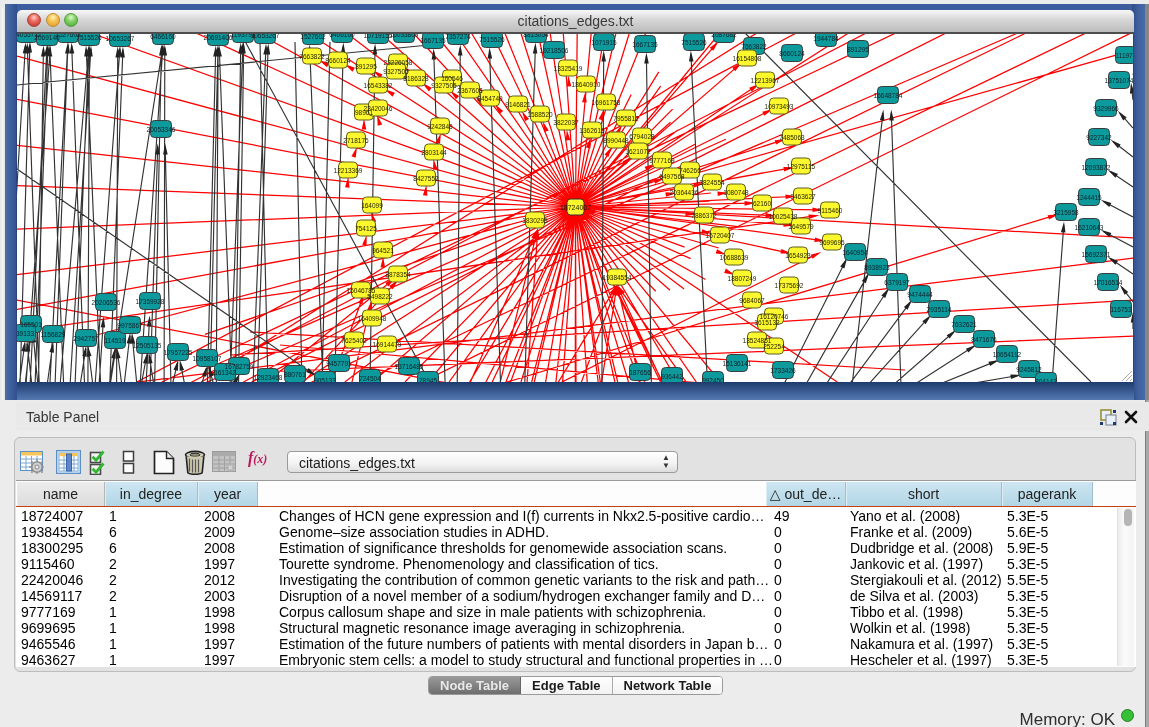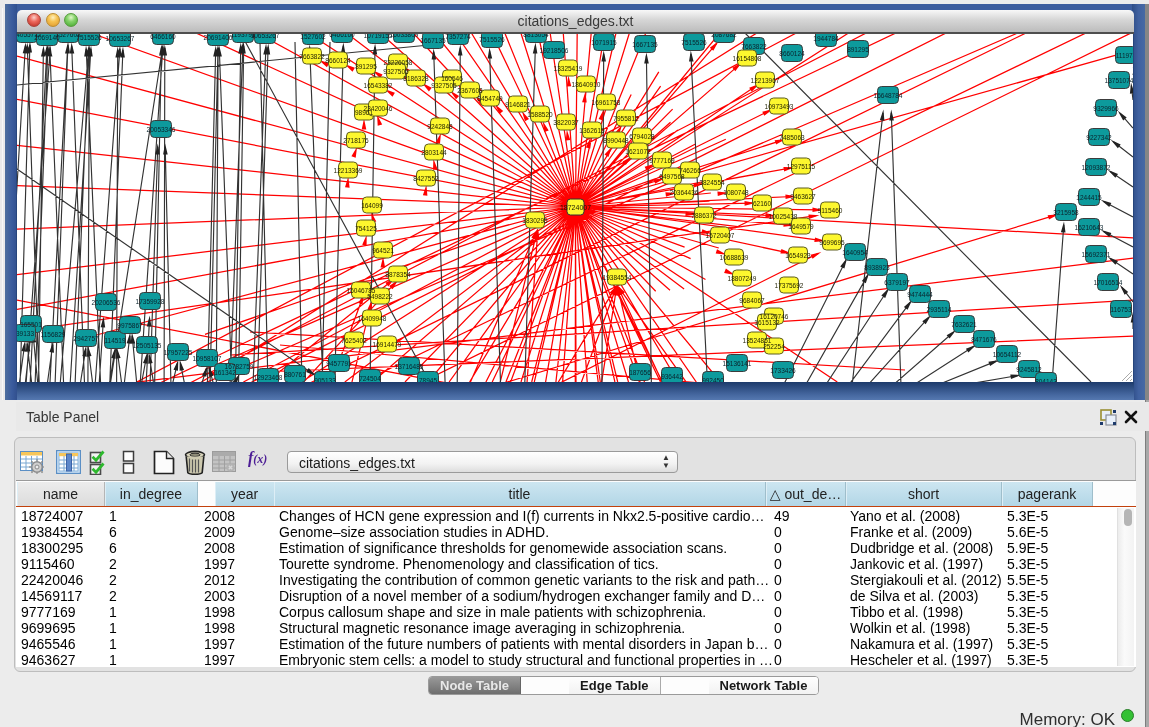--- a/index.html
+++ b/index.html
@@ -49,21 +49,21 @@
 #tbody{position:absolute;left:0;top:28px;width:1100px;height:160px;font-size:14px;color:#000;}
 .tr{position:relative;height:16px;white-space:nowrap;}
 .c{position:absolute;top:0;height:16px;line-height:16px;overflow:hidden;}
 .c3,.c5{text-overflow:ellipsis;}
 .c0{left:5px;width:86px;} .c1{left:93px;width:90px;} .c2{left:188px;width:80px;}
 .c3{left:263px;width:496px;} .c4{left:758px;width:75px;} .c5{left:834px;width:152px;}
 .c6{left:991px;width:100px;}
 #vscroll{position:absolute;left:1101px;top:28px;width:16px;height:158px;background:linear-gradient(90deg,#ececec,#fafafa 40%,#f3f3f3);border-left:1px solid #e0e0e0;}
 #vscroll .thumb{position:absolute;left:6px;top:1px;width:8px;height:17px;border-radius:5px;background:#b5b5b5;}
 #tabs{position:absolute;left:428px;top:676px;height:19px;display:flex;box-sizing:border-box;
- border:1px solid #9a9a9a;border-radius:4px;overflow:hidden;background:#fdfdfd;gap:48px;}
+ border:1px solid #9a9a9a;border-radius:4px;overflow:hidden;background:#fdfdfd;}
 #tabs .tab{font-size:13px;font-weight:bold;color:#1a1a1a;line-height:17px;padding:0 11px;
  border-right:1px solid #aaa;background:linear-gradient(#fefefe,#f2f2f2);}
 #tabs .tab.sel{background:linear-gradient(#999999,#6e6e6e);color:#e8e8e8;border-right:1px solid #666;}
 #tabs .tab:last-child{border-right:none;}
 #mem{position:absolute;left:0px;top:703px;width:1145px;height:24px;}
 #mem .t{position:absolute;right:30px;top:7px;font-size:17px;color:#2e2e2e;}
 #mem .dot{position:absolute;left:1121px;top:6px;width:13px;height:13px;border-radius:50%;
  background:#35c135;border:1px solid #2a7d2a;box-sizing:border-box;}
 </style></head>
 <body>
@@ -441,31 +441,30 @@
    <path d="M3.2 6.5l1.6 16.2c2 2 12.4 2 14.4 0l1.6-16.2" fill="#cdc9af" stroke="#222" stroke-width="1.6"></path>
    <path d="M6.5 8.5v13M9.5 9.5v13M12.5 9.5v13M15.5 9.5v13" stroke="#555" stroke-width="1.2"></path>
  </svg>
  <svg class="icon" style="left:212px" width="25" height="24">
    <rect x="0.5" y="1.5" width="23" height="20" fill="#c3c3c3" stroke="#9c9c9c"></rect>
    <rect x="1" y="2" width="22" height="4" fill="#ababab"></rect>
    <path d="M1 10h22M1 14h22M1 18h22M7 6v15M12.5 6v15M18 6v15" stroke="#a0a0a0"></path>
    <circle cx="18.5" cy="17.5" r="4" fill="#b3b3b3"></circle>
    <path d="M16.8 15.8l3.4 3.4M20.2 15.8l-3.4 3.4" stroke="#d8d8d8" stroke-width="1.4"></path>
  </svg>
- <div class="icon" style="left:248px;top:449px;font-size:16px;font-style:italic;font-weight:bold;font-family:'Liberation Serif',serif;color:#4c1d95;">f<span style="font-size:12px;">(x)</span></div>
+ <div class="icon" style="left:248px;top:449px;font-size:16px;font-style:italic;font-weight:bold;font-family:'Liberation Serif',serif;color:#be185d;">f<span style="font-size:12px;">(x)</span></div>
  <div id="combo">
       <span class="txt">citations_edges.txt</span>
    <div class="spin">▲<br>▼</div>
     </div>
  <div id="table">
    <div id="thead">
      <div class="th name" style="left:1px;width:88px;">name</div>
      <div class="th" style="left:89px;width:93px;">in_degree</div>
-     <div class="th" style="left:182px;width:60px;margin-left:17px;">year</div>
-     <div class="th" style="left:258px;width:492px;">title</div>
+     <div class="th" style="left:182px;width:60px;">year</div>
      <div class="th" style="left:750px;width:80px;">△ out_de…</div>
      <div class="th" style="left:830px;width:156px;">short</div>
      <div class="th" style="left:986px;width:91px;">pagerank</div>
    </div>
    <div id="tbody">
 <div class="tr">
           <span class="c c0">18724007</span>
           <span class="c c1">1</span>
           <span class="c c2">2008</span>
           <span class="c c3">Changes of HCN gene expression and I(f) currents in Nkx2.5-positive cardiomyoc…</span>

